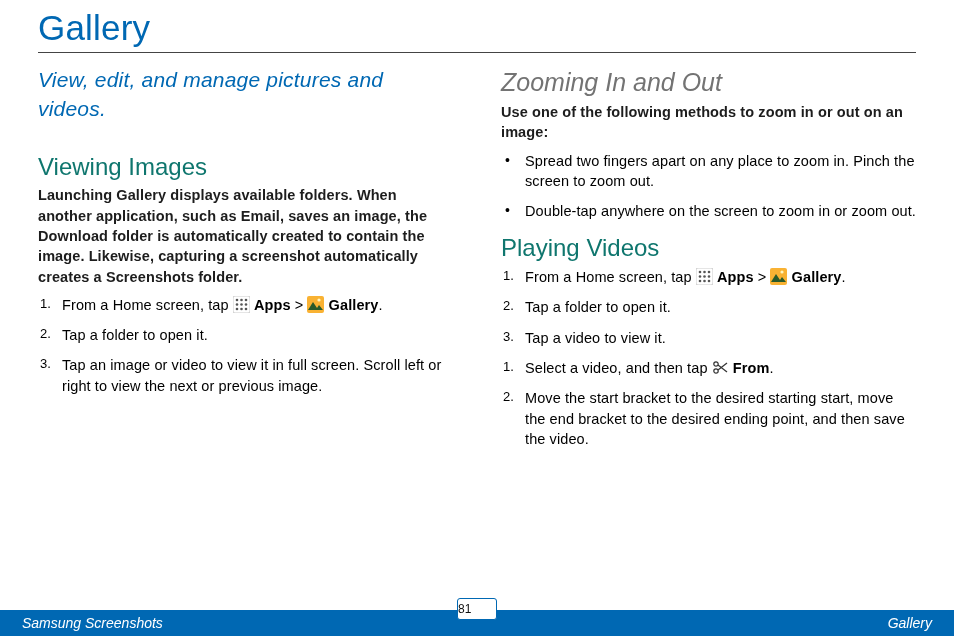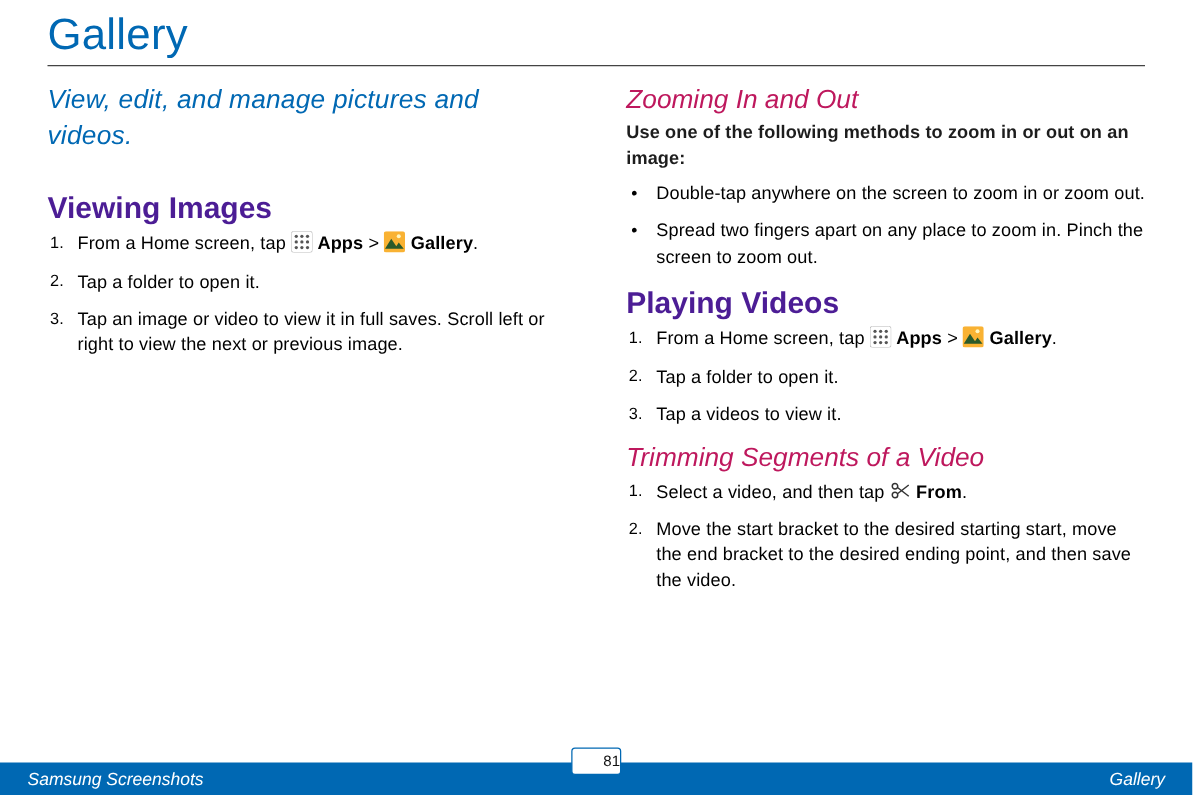--- a/index.html
+++ b/index.html
@@ -37,29 +37,29 @@
   }
   .subtitle-italic {
     color: #0068b3;
     font-style: italic;
     font-size: 21px;
     font-weight: normal;
     margin-bottom: 26px;
     letter-spacing: 0.2px;
   }
   .h2 {
-    color: #4c1d95;
+    color: #0f766e;
     font-size: 24px;
-    font-weight: bold;
+    font-weight: normal;
     margin-bottom: 2px;
   }
   .h3 {
-    color: #be185d;
+    color: #737373;
     font-style: italic;
-    font-size: 21px;
+    font-size: 25px;
     font-weight: normal;
     margin-bottom: 2px;
     margin-top: 10px;
   }
   .body {
     color: #1d1d1d;
     margin-bottom: 8px;
     letter-spacing: 0.1px;
     font-weight: bold;
   }
@@ -126,36 +126,37 @@
     background: #fff;
     color: #111;
     font-style: normal;
     font-size: 12px;
     width: 40px;
     height: 22px;
     border: 1px solid #0068b3;
     border-radius: 3px;
     display: flex;
     align-items: center;
-    justify-content: flex-end;
+    justify-content: flex-start;
   }
 </style>
 </head>
 <body>
 
 <div class="page">
   <h1 class="main-title">Gallery</h1>
   <hr class="hr">
 
   <div class="columns">
 
     <div class="col">
       <div class="subtitle-italic">View, edit, and manage pictures and videos.</div>
 
       <div class="h2">Viewing Images</div>
+      <p class="body">Launching Gallery displays available folders. When another application, such as Email, saves an image, the Download folder is automatically created to contain the image. Likewise, capturing a screenshot automatically creates a Screenshots folder.</p>
 
       <ol>
         <li>
           <span>From a Home screen, tap </span><span class="inline-icon"><svg viewBox="0 0 17 17">
                 <rect x="0" y="0" width="17" height="17" rx="2" fill="#fff" stroke="#aaa" stroke-width="0.6"></rect>
                 <g fill="#555">
                   <circle cx="4" cy="4" r="1.3"></circle>
                   <circle cx="8.5" cy="4" r="1.3"></circle>
                   <circle cx="13" cy="4" r="1.3"></circle>
                   <circle cx="4" cy="8.5" r="1.3"></circle>
@@ -165,30 +166,30 @@
                   <circle cx="8.5" cy="13" r="1.3"></circle>
                   <circle cx="13" cy="13" r="1.3"></circle>
                 </g>
               </svg></span> <span class="bold">Apps</span><span> &gt; </span><span class="inline-icon"><svg viewBox="0 0 17 17">
                 <rect x="0" y="0" width="17" height="17" rx="2" fill="#f9b233"></rect>
                 <polygon points="1,14 6,6 10,12 12,9 16,14" fill="#2a5a2a"></polygon>
                 <circle cx="12" cy="4" r="1.6" fill="#fff6c0"></circle>
               </svg></span> <span class="bold">Gallery</span><span>.</span>
         </li>
         <li>Tap a folder to open it.</li>
-        <li>Tap an image or video to view it in full saves. Scroll left or right to view the next or previous image.</li>
+        <li>Tap an image or video to view it in full screen. Scroll left or right to view the next or previous image.</li>
       </ol>
     </div>
 
     <div class="col">
       <div class="h3" style="margin-top:0">Zooming In and Out</div>
       <p class="body">Use one of the following methods to zoom in or out on an image:</p>
       <ul>
+        <li>Spread two fingers apart on any place to zoom in. Pinch the screen to zoom out.</li>
         <li>Double-tap anywhere on the screen to zoom in or zoom out.</li>
-        <li>Spread two fingers apart on any place to zoom in. Pinch the screen to zoom out.</li>
       </ul>
 
       <div class="h2" style="margin-top:4px">Playing Videos</div>
       <ol>
         <li>
           <span>From a Home screen, tap </span><span class="inline-icon"><svg viewBox="0 0 17 17">
                 <rect x="0" y="0" width="17" height="17" rx="2" fill="#fff" stroke="#aaa" stroke-width="0.6"></rect>
                 <g fill="#555">
                   <circle cx="4" cy="4" r="1.3"></circle>
                   <circle cx="8.5" cy="4" r="1.3"></circle>
@@ -200,24 +201,23 @@
                   <circle cx="8.5" cy="13" r="1.3"></circle>
                   <circle cx="13" cy="13" r="1.3"></circle>
                 </g>
               </svg></span> <span class="bold">Apps</span><span> &gt; </span><span class="inline-icon"><svg viewBox="0 0 17 17">
                 <rect x="0" y="0" width="17" height="17" rx="2" fill="#f9b233"></rect>
                 <polygon points="1,14 6,6 10,12 12,9 16,14" fill="#2a5a2a"></polygon>
                 <circle cx="12" cy="4" r="1.6" fill="#fff6c0"></circle>
               </svg></span> <span class="bold">Gallery</span><span>.</span>
         </li>
         <li>Tap a folder to open it.</li>
-        <li>Tap a videos to view it.</li>
+        <li>Tap a video to view it.</li>
       </ol>
 
-      <div class="h3">Trimming Segments of a Video</div>
       <ol>
         <li>
           <span>Select a video, and then tap </span><span class="inline-icon"><svg viewBox="0 0 17 17" stroke="#333" stroke-width="1.2" fill="none">
                 <circle cx="4" cy="5" r="2.2"></circle>
                 <circle cx="4" cy="12" r="2.2"></circle>
                 <line x1="6" y1="6" x2="15" y2="13"></line>
                 <line x1="6" y1="11" x2="15" y2="4"></line>
               </svg></span> <span class="bold">From</span><span>.</span>
         </li>
         <li>Move the start bracket to the desired starting start, move the end bracket to the desired ending point, and then save the video.</li>

